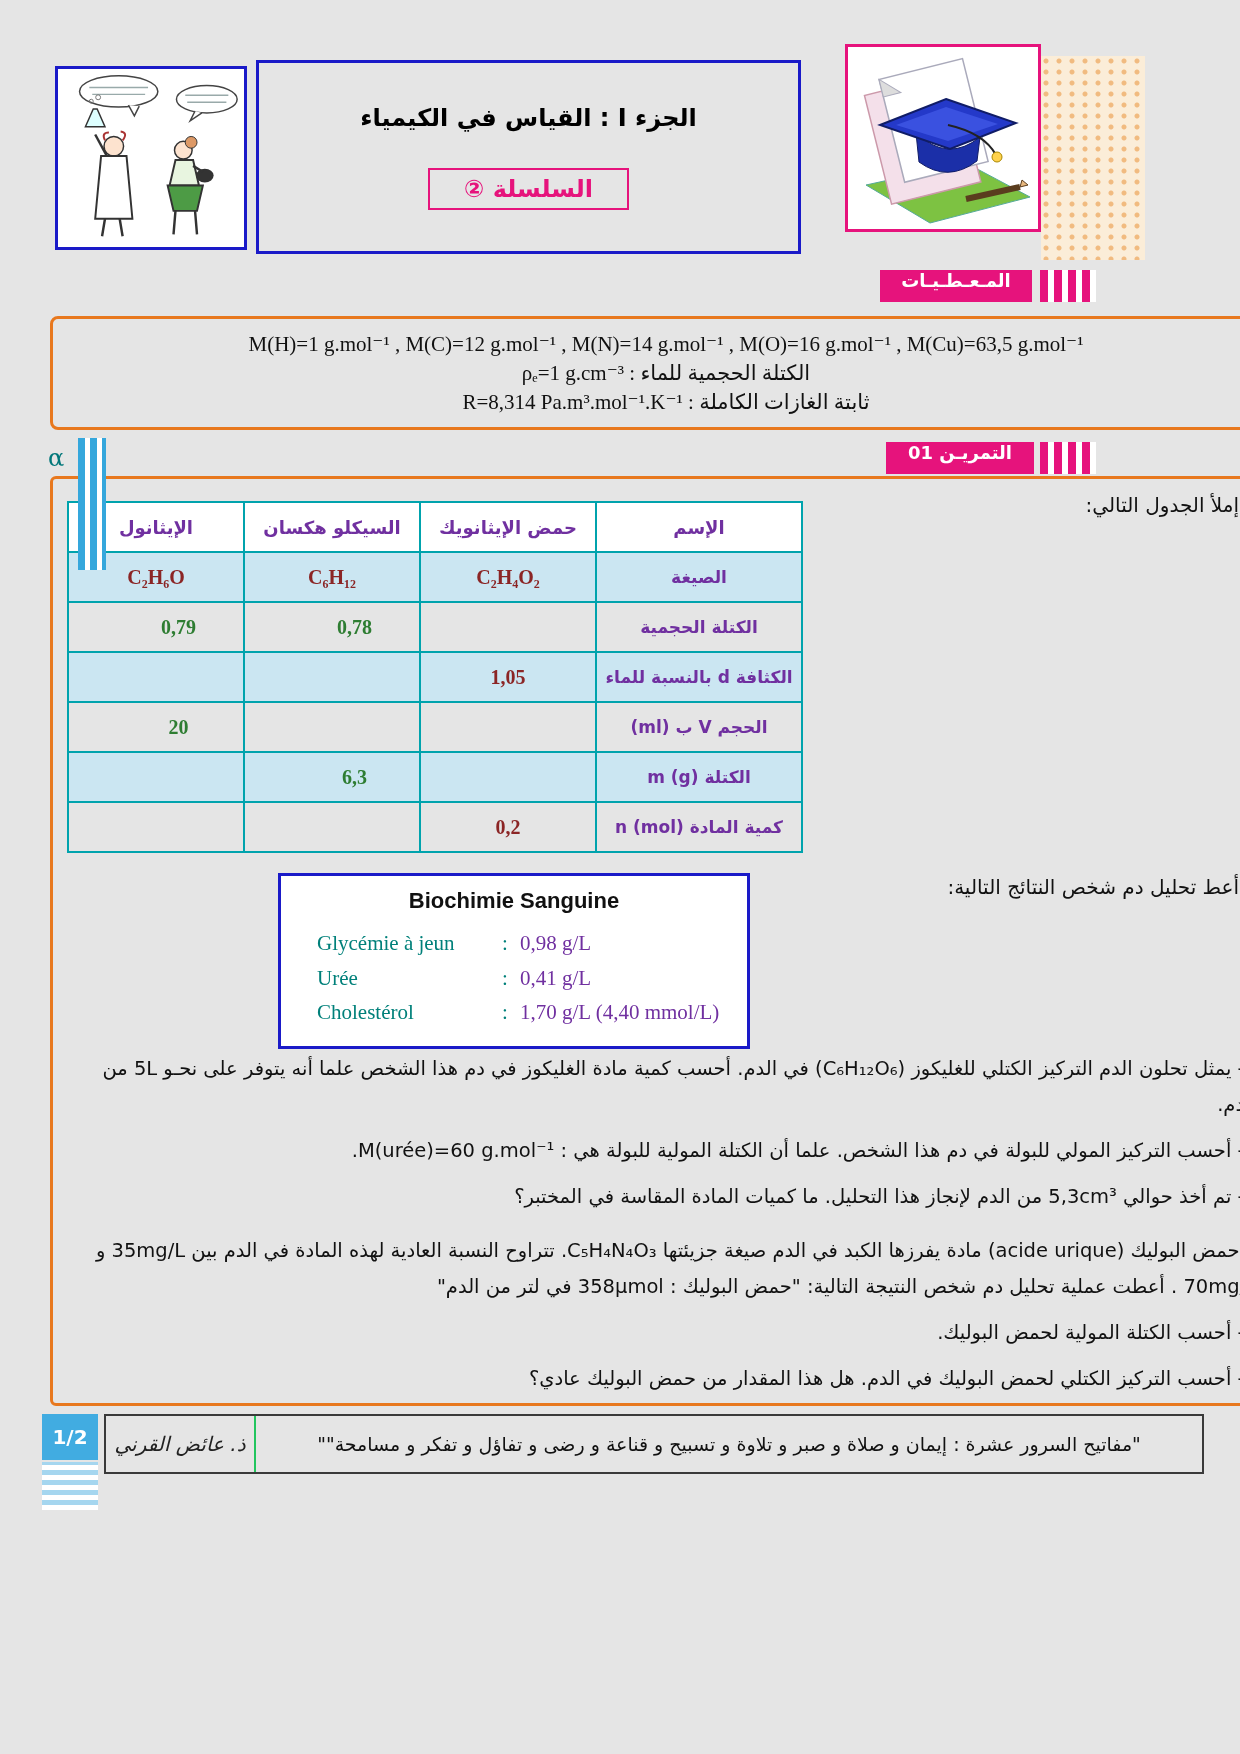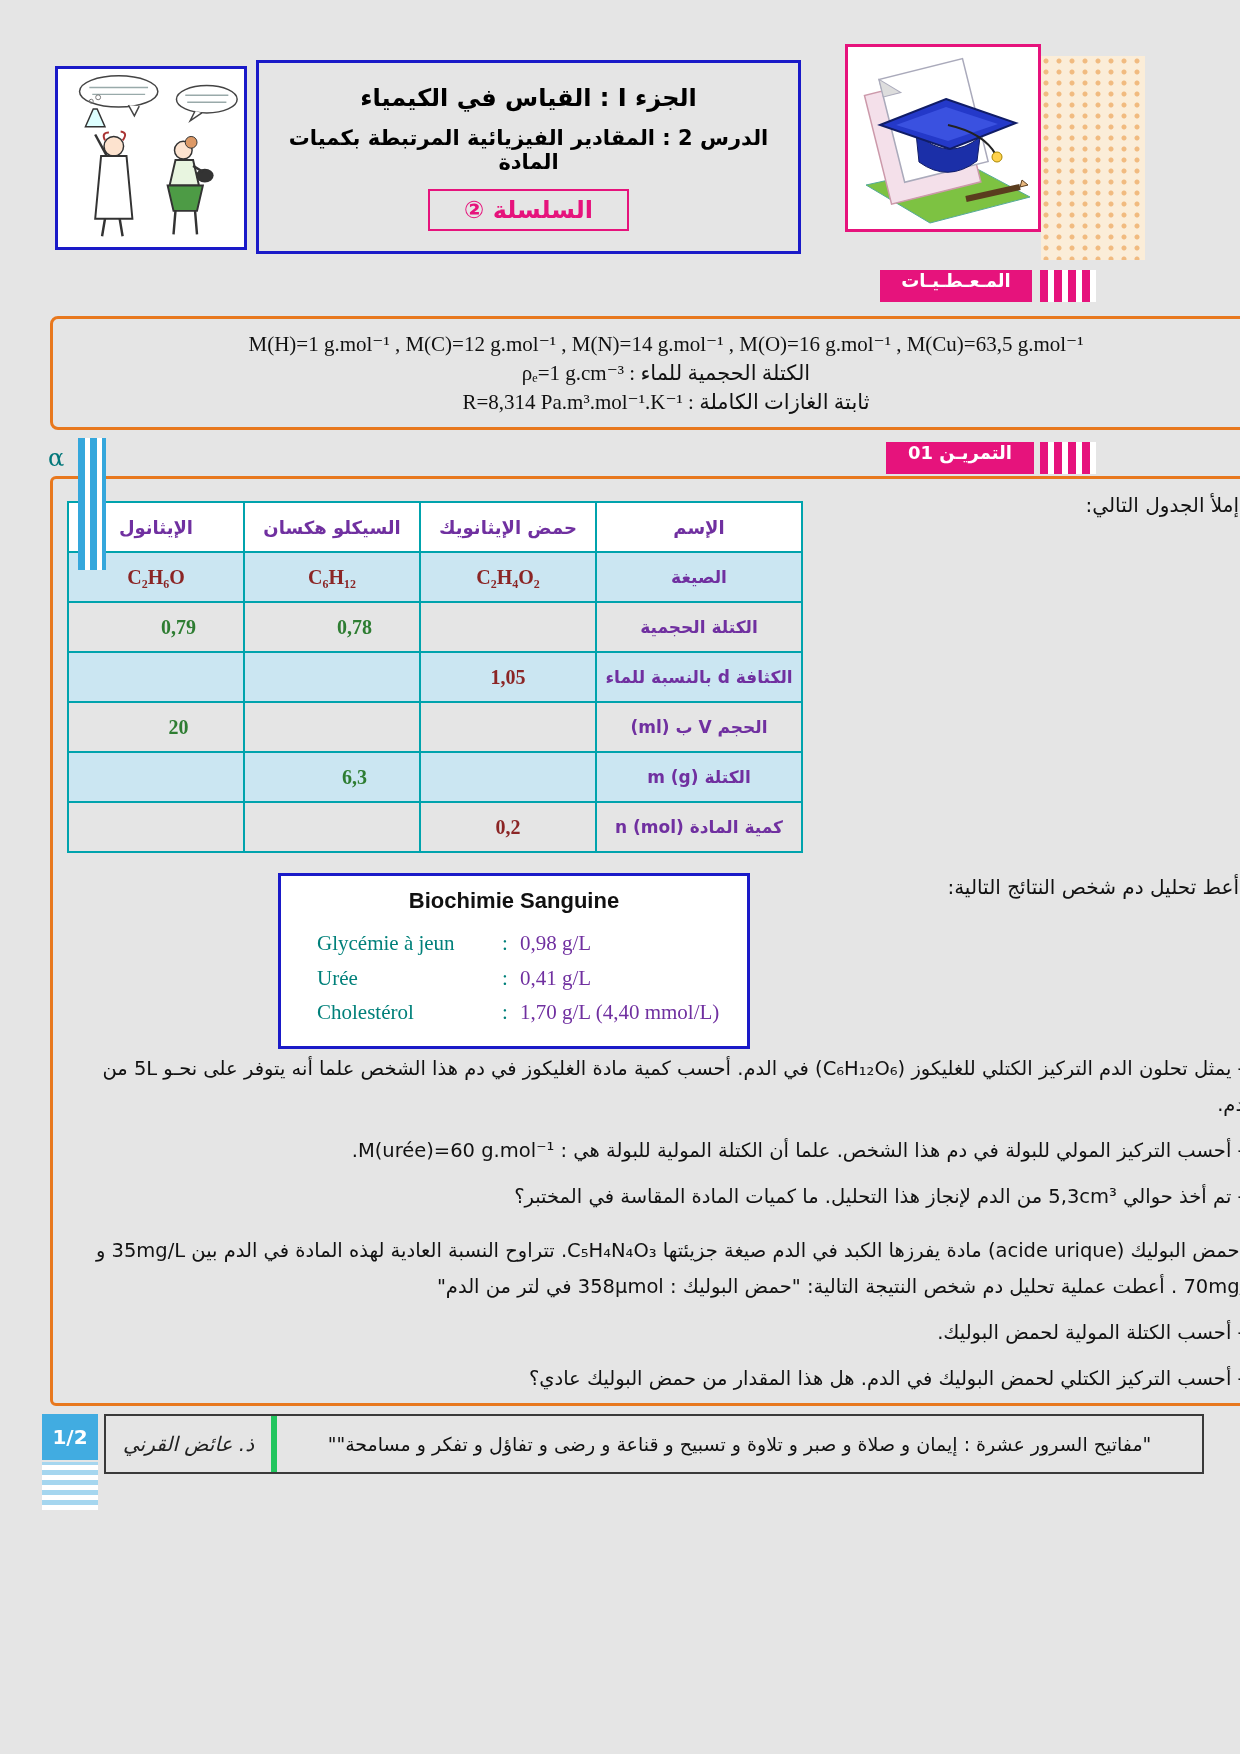--- a/index.html
+++ b/index.html
@@ -74,21 +74,21 @@
              font-size:19.5px;line-height:1.85;color:#111;}
   .questions p{margin-bottom:10px;}
   .q-uric{margin-top:18px;}
 
   
   .page-num-box{position:absolute;left:42px;top:1414px;width:56px;height:46px;background:var(--pageblue);color:#fff;
                 display:flex;align-items:center;justify-content:center;font-size:20px;font-weight:bold;}
   .page-num-stripes{position:absolute;left:42px;top:1462px;width:56px;height:48px;
                     background:repeating-linear-gradient(0deg,#fff 0 5px,#A5D6EF 5px 10px);}
   .footer-box{position:absolute;left:104px;top:1414px;width:1100px;height:60px;border:2px solid #3a3a3a;display:flex;}
-  .signature-cell{width:171px;border-right:6px solid #22c55e;display:flex;align-items:center;justify-content:center;
+  .signature-cell{width:150px;border-right:2px solid #22c55e;display:flex;align-items:center;justify-content:center;
                   font-size:20px;font-style:italic;direction:rtl;color:#222;}
   .quote-cell{flex:1;display:flex;align-items:center;justify-content:center;direction:rtl;font-size:19px;color:#111;padding:0 14px;}
 </style>
 </head>
 <body>
 
 <div class="page">
 
   <div class="cartoon-box">
     <svg viewBox="0 0 190 180" width="100%" height="100%">
@@ -114,21 +114,20 @@
       <path d="M120 92 h18 l6 26 h-30 z" fill="#e8f5e0" stroke="#333" stroke-width="2"></path>
       <path d="M112 118 h36 l-6 26 h-24 z" fill="#4d9b45" stroke="#333" stroke-width="2"></path>
       <path d="M120 144 l-2 24 m22 -24 l2 24" stroke="#333" stroke-width="2.5"></path>
       <ellipse cx="150" cy="108" rx="9" ry="7" fill="#333"></ellipse>
       <path d="M138 98 l10 6" stroke="#333" stroke-width="2.5"></path>
     </svg>
   </div>
 
   <div class="title-box">
     <div class="title-line1">الجزء I : القياس في الكيمياء</div>
-    <div class="title-line2">الدرس 2 : المقادير الفيزيائية المرتبطة بكميات المادة</div>
     <div class="series-box">
       <span>السلسلة ②</span>
     </div>
   </div>
 
   <div class="pattern-strip"></div>
   <div class="clipart-box">
     <svg viewBox="0 0 190 182" width="100%" height="100%">
       <polygon points="18,138 118,116 182,150 82,176" fill="#7DC242" stroke="#5a9" stroke-width="1"></polygon>
       <g transform="rotate(-14 80 80)">

